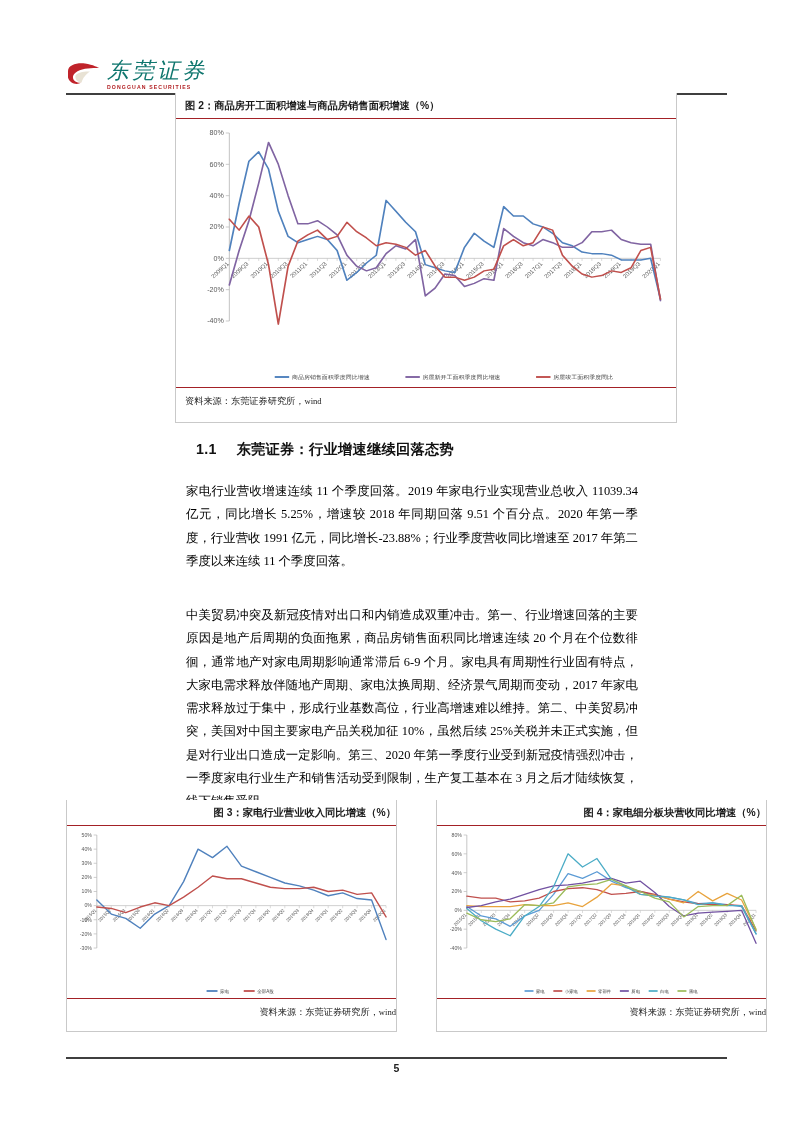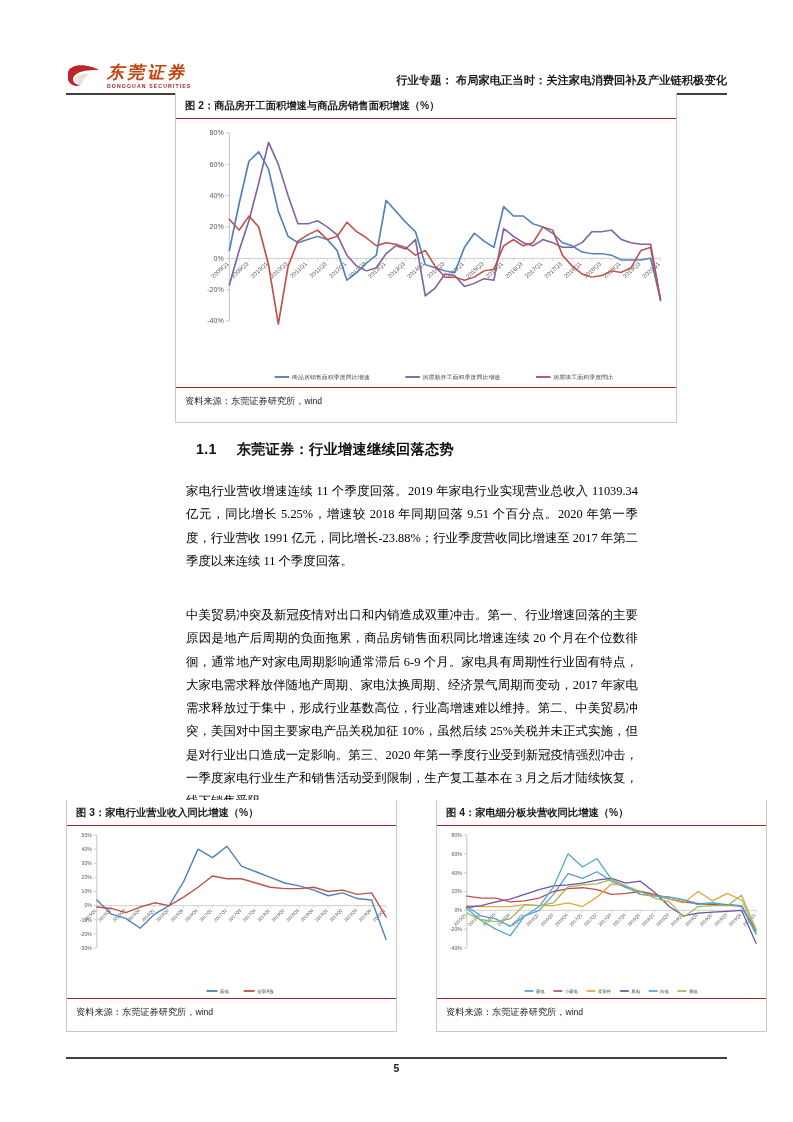--- a/index.html
+++ b/index.html
@@ -18,21 +18,21 @@
   .header {
     position:absolute; left:66px; top:40px; width:661px; height:50px;
     display:flex; align-items:flex-end; justify-content:space-between;
   }
   .logo-wrap { display:flex; align-items:center; gap:7px; }
   .logo-mark { width:34px; height:26px; position:relative; }
   .logo-mark svg { display:block; }
   .logo-text { display:flex; flex-direction:column; line-height:1; }
   .logo-cn {
     font-family:"Liberation Serif", serif;
-    font-size:17px; font-weight:bold; color:#c2410c; letter-spacing:3px;
+    font-size:22px; font-weight:normal; color:#0f766e; letter-spacing:3px;
     font-style:italic;
   }
   .logo-en {
     font-family:"Liberation Sans", sans-serif;
     font-size:5.2px; font-weight:bold; color:#b01c1f; letter-spacing:1.1px;
     margin-top:3px;
   }
   .header-title {
     font-family:"Liberation Sans", sans-serif;
     font-size:11.3px; font-weight:bold; color:#1a1a1a;
@@ -54,21 +54,21 @@
     padding:6px 0 5px 9px;
     border-bottom:1.5px solid #a32126;
     white-space:nowrap;
   }
   .fig2 .chartbox { position:relative; width:100%; height:268px; }
   .fig-source {
     font-family:"Liberation Sans", sans-serif;
     font-size:9.2px; color:#222; padding:7px 0 0 9px;
     border-top:1.2px solid #a32126;
   }
-  .fig-source .mono { font-family:Liberation Sans, sans-serif; font-size:8.6px;margin-top:14px; }
+  .fig-source .mono { font-family:Liberation Serif, serif; font-size:8.6px;margin-top:14px; }
 
   
   .sec-heading {
     position:absolute; left:196px; top:440px;
     font-family:"Liberation Sans", sans-serif;
     font-size:14.2px; font-weight:bold; color:#111;
     letter-spacing:0.3px;
   }
   .sec-heading .num { margin-right:20px; }
 
@@ -80,21 +80,21 @@
     text-align:justify; text-justify:inter-ideograph;
     color:#000;
   }
   .para b { font-weight:normal; }
   #para1 { top:480px; }
   #para2 { top:604px; }
 
   
   .fig-bottom {
     position:absolute; top:800px; width:331px; height:232px;
-    border:0.9px solid #c9c9c9; border-top:none; background:#fff;
+    border:0.9px solid #c9c9c9; border-top:none; background:#fff;text-align:right;
   }
   #fig3 { left:66px; }
   #fig4 { left:436px; }
   .fig-bottom .chartbox { position:relative; width:100%; height:172px; }
 
   
   .footer-rule {
     position:absolute; left:66px; top:1057px; width:661px;
     border-top:2.1px solid #3f3f3f;
   }
@@ -120,21 +120,20 @@
         <svg width="34" height="26" viewBox="0 0 34 26">
           <path d="M2 9 C2 3, 11 0.5, 19 1.5 C27 2.5, 33 6, 33 6 C33 6, 26 5.5, 19 6.8 C11 8.3, 6.5 12, 7 16 C7.4 19.2, 11 21, 15 20.8 C10 23.5, 3.5 21, 2 15.5 Z" fill="#c0232a"></path>
           <path d="M9.5 13.5 C12 10.5, 18 9.2, 24 9.6 C20 12.2, 16.5 16.4, 15.6 20.6 C12 20.4, 8.6 17.4, 9.5 13.5 Z" fill="#e8e2d4"></path>
         </svg>
       </span>
       <span class="logo-text">
         <span class="logo-cn">东莞证券</span>
         <span class="logo-en">DONGGUAN SECURITIES</span>
       </span>
     </div>
-    <div class="header-title">行业专题： 布局家电正当时：关注家电消费回补及产业链积极变化</div>
   </div>
   <div class="header-rule"></div>
 
   <div class="fig2">
     <div class="fig-caption">图 2：商品房开工面积增速与商品房销售面积增速（%）</div>
     <div class="chartbox">
       <svg class="chart-svg" id="svg-fig2" viewBox="0 0 450 268" preserveAspectRatio="none">
           <line x1="44.8" y1="202" x2="48" y2="202" stroke="#b8b8b8" stroke-width="0.7"></line>
           <text x="43" y="204.304" text-anchor="end" font-size="6.4" class="axis-lbl">-40%</text>
           <line x1="44.8" y1="170.66666666666666" x2="48" y2="170.66666666666666" stroke="#b8b8b8" stroke-width="0.7"></line>

